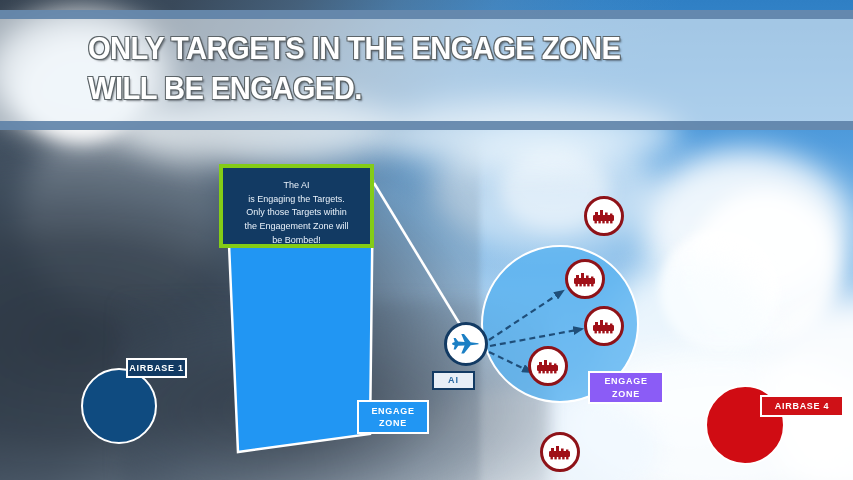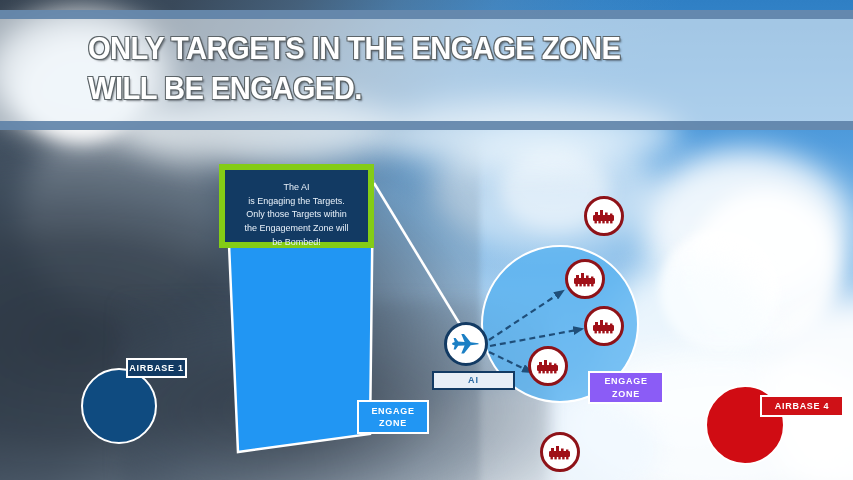--- a/index.html
+++ b/index.html
@@ -138,21 +138,21 @@
     width: 80px; height: 80px;
     background: #d00c13;
   }
 
   
   .callout {
     position: absolute;
     left: 219px; top: 164px;
     width: 155px; height: 84px;
     background: #123a63;
-    border: 6px solid #84cc16;
+    border: 4px solid #84cc16;
     box-sizing: border-box;
     color: #e8f1fa;
     font-size: 9px;
     line-height: 1.52;
     text-align: center;
     padding-top: 11px;
     box-sizing: border-box;
   }
   .callout-line { display: block; white-space: nowrap; }
 
@@ -190,21 +190,21 @@
     color: #ffffff;
   }
   .chip-engage {
     left: 588px; top: 371px;
     width: 76px; height: 33px;
     background: #8b5cf6;
     color: #ffffff;
   }
   .chip-ai {
     left: 432px; top: 371px;
-    width: 83px; height: 19px;
+    width: 43px; height: 19px;
     background: #e7eef6;
     border: 2px solid #123a63;
     color: #2d6ba3;
     letter-spacing: 1px;
   }
 
   
   .marker {
     position: absolute;
     border-radius: 50%;

